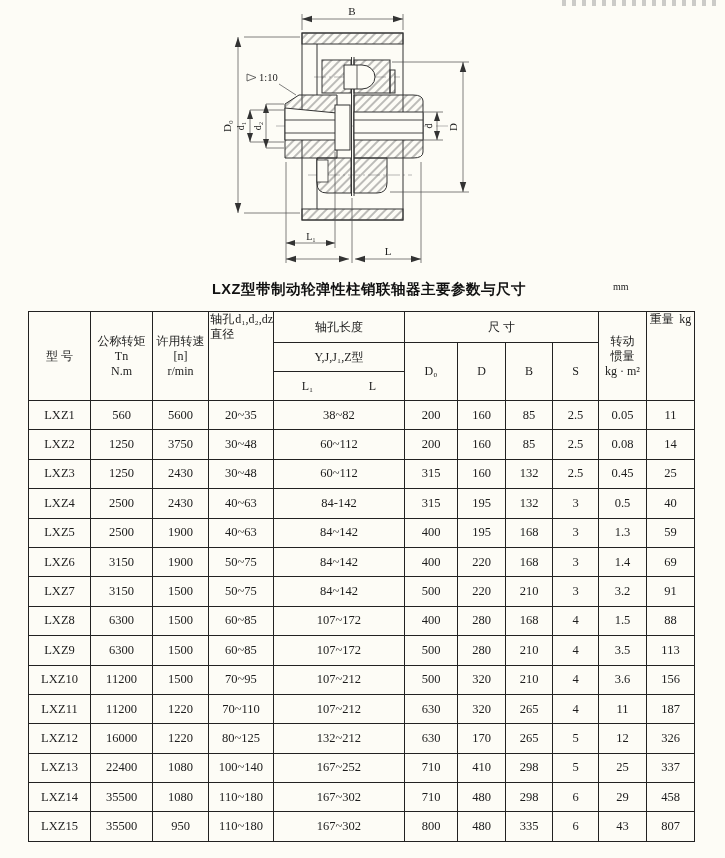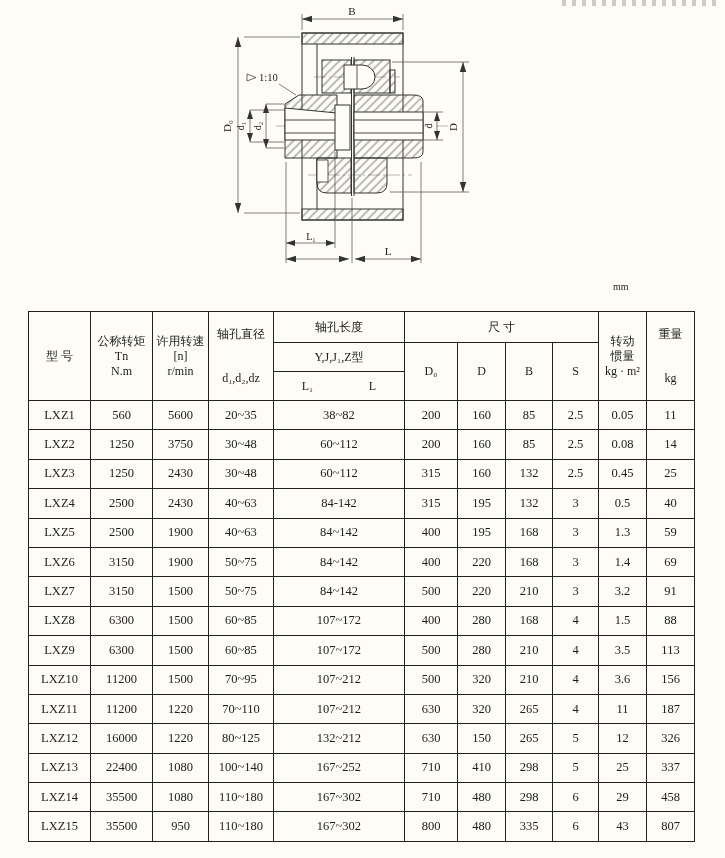--- a/index.html
+++ b/index.html
@@ -45,21 +45,21 @@
   table.params th, table.params td{
     border:1px solid #222;
     text-align:center;vertical-align:middle;
     padding:0;font-weight:normal;color:#1c1c1c;
   }
   table.params th{font-size:12px;line-height:1.25;}
   table.params td{font-size:12.5px;height:28.4px;}
   tr.hr1 th{height:30px;}
   tr.hr2 th{height:28px;}
   tr.hr3 th{height:28px;}
-  .vgap{display:flex;flex-direction:column;justify-content:space-around;height:100%;min-height:84px;}
+  .vgap{display:flex;flex-direction:row;justify-content:space-around;height:100%;min-height:84px;}
   .vtight{display:flex;flex-direction:column;justify-content:center;height:100%;text-align:center;}
   .l1l{display:flex;justify-content:space-around;align-items:center;}
 
   
   .note{
     position:absolute;left:5px;top:835px;
     font-size:13.5px;color:#111;letter-spacing:.3px;white-space:nowrap;
   }
 </style>
 </head>
@@ -190,20 +190,21 @@
       <text x="231" y="126" text-anchor="middle" transform="rotate(-90 231 126)">D₀</text>
       <text x="244" y="126" text-anchor="middle" transform="rotate(-90 244 126)" font-size="10">d₁</text>
       <text x="261" y="126" text-anchor="middle" transform="rotate(-90 261 126)" font-size="10">d₂</text>
       <text x="432" y="126" text-anchor="middle" transform="rotate(-90 432 126)" font-size="10">d</text>
       <text x="457" y="127" text-anchor="middle" transform="rotate(-90 457 127)">D</text>
       <text x="311" y="240" text-anchor="middle" font-size="10">L₁</text>
       <text x="388" y="255" text-anchor="middle">L</text>
     </g>
   </svg>
 
+  <div class="title">LXZ型带制动轮弹性柱销联轴器主要参数与尺寸</div>
   <div class="unit">mm</div>
 
   <table class="params">
     <colgroup>
       <col style="width:62px">
         <col style="width:62px">
         <col style="width:56px">
         <col style="width:65px">
       <col style="width:131px">
         <col style="width:53px">
@@ -411,21 +412,21 @@
           <td>11</td>
           <td>187</td>
         </tr>
         <tr>
           <td>LXZ12</td>
           <td>16000</td>
           <td>1220</td>
           <td>80~125</td>
           <td>132~212</td>
           <td>630</td>
-          <td>150</td>
+          <td>170</td>
           <td>265</td>
           <td>5</td>
           <td>12</td>
           <td>326</td>
         </tr>
         <tr>
           <td>LXZ13</td>
           <td>22400</td>
           <td>1080</td>
           <td>100~140</td>

